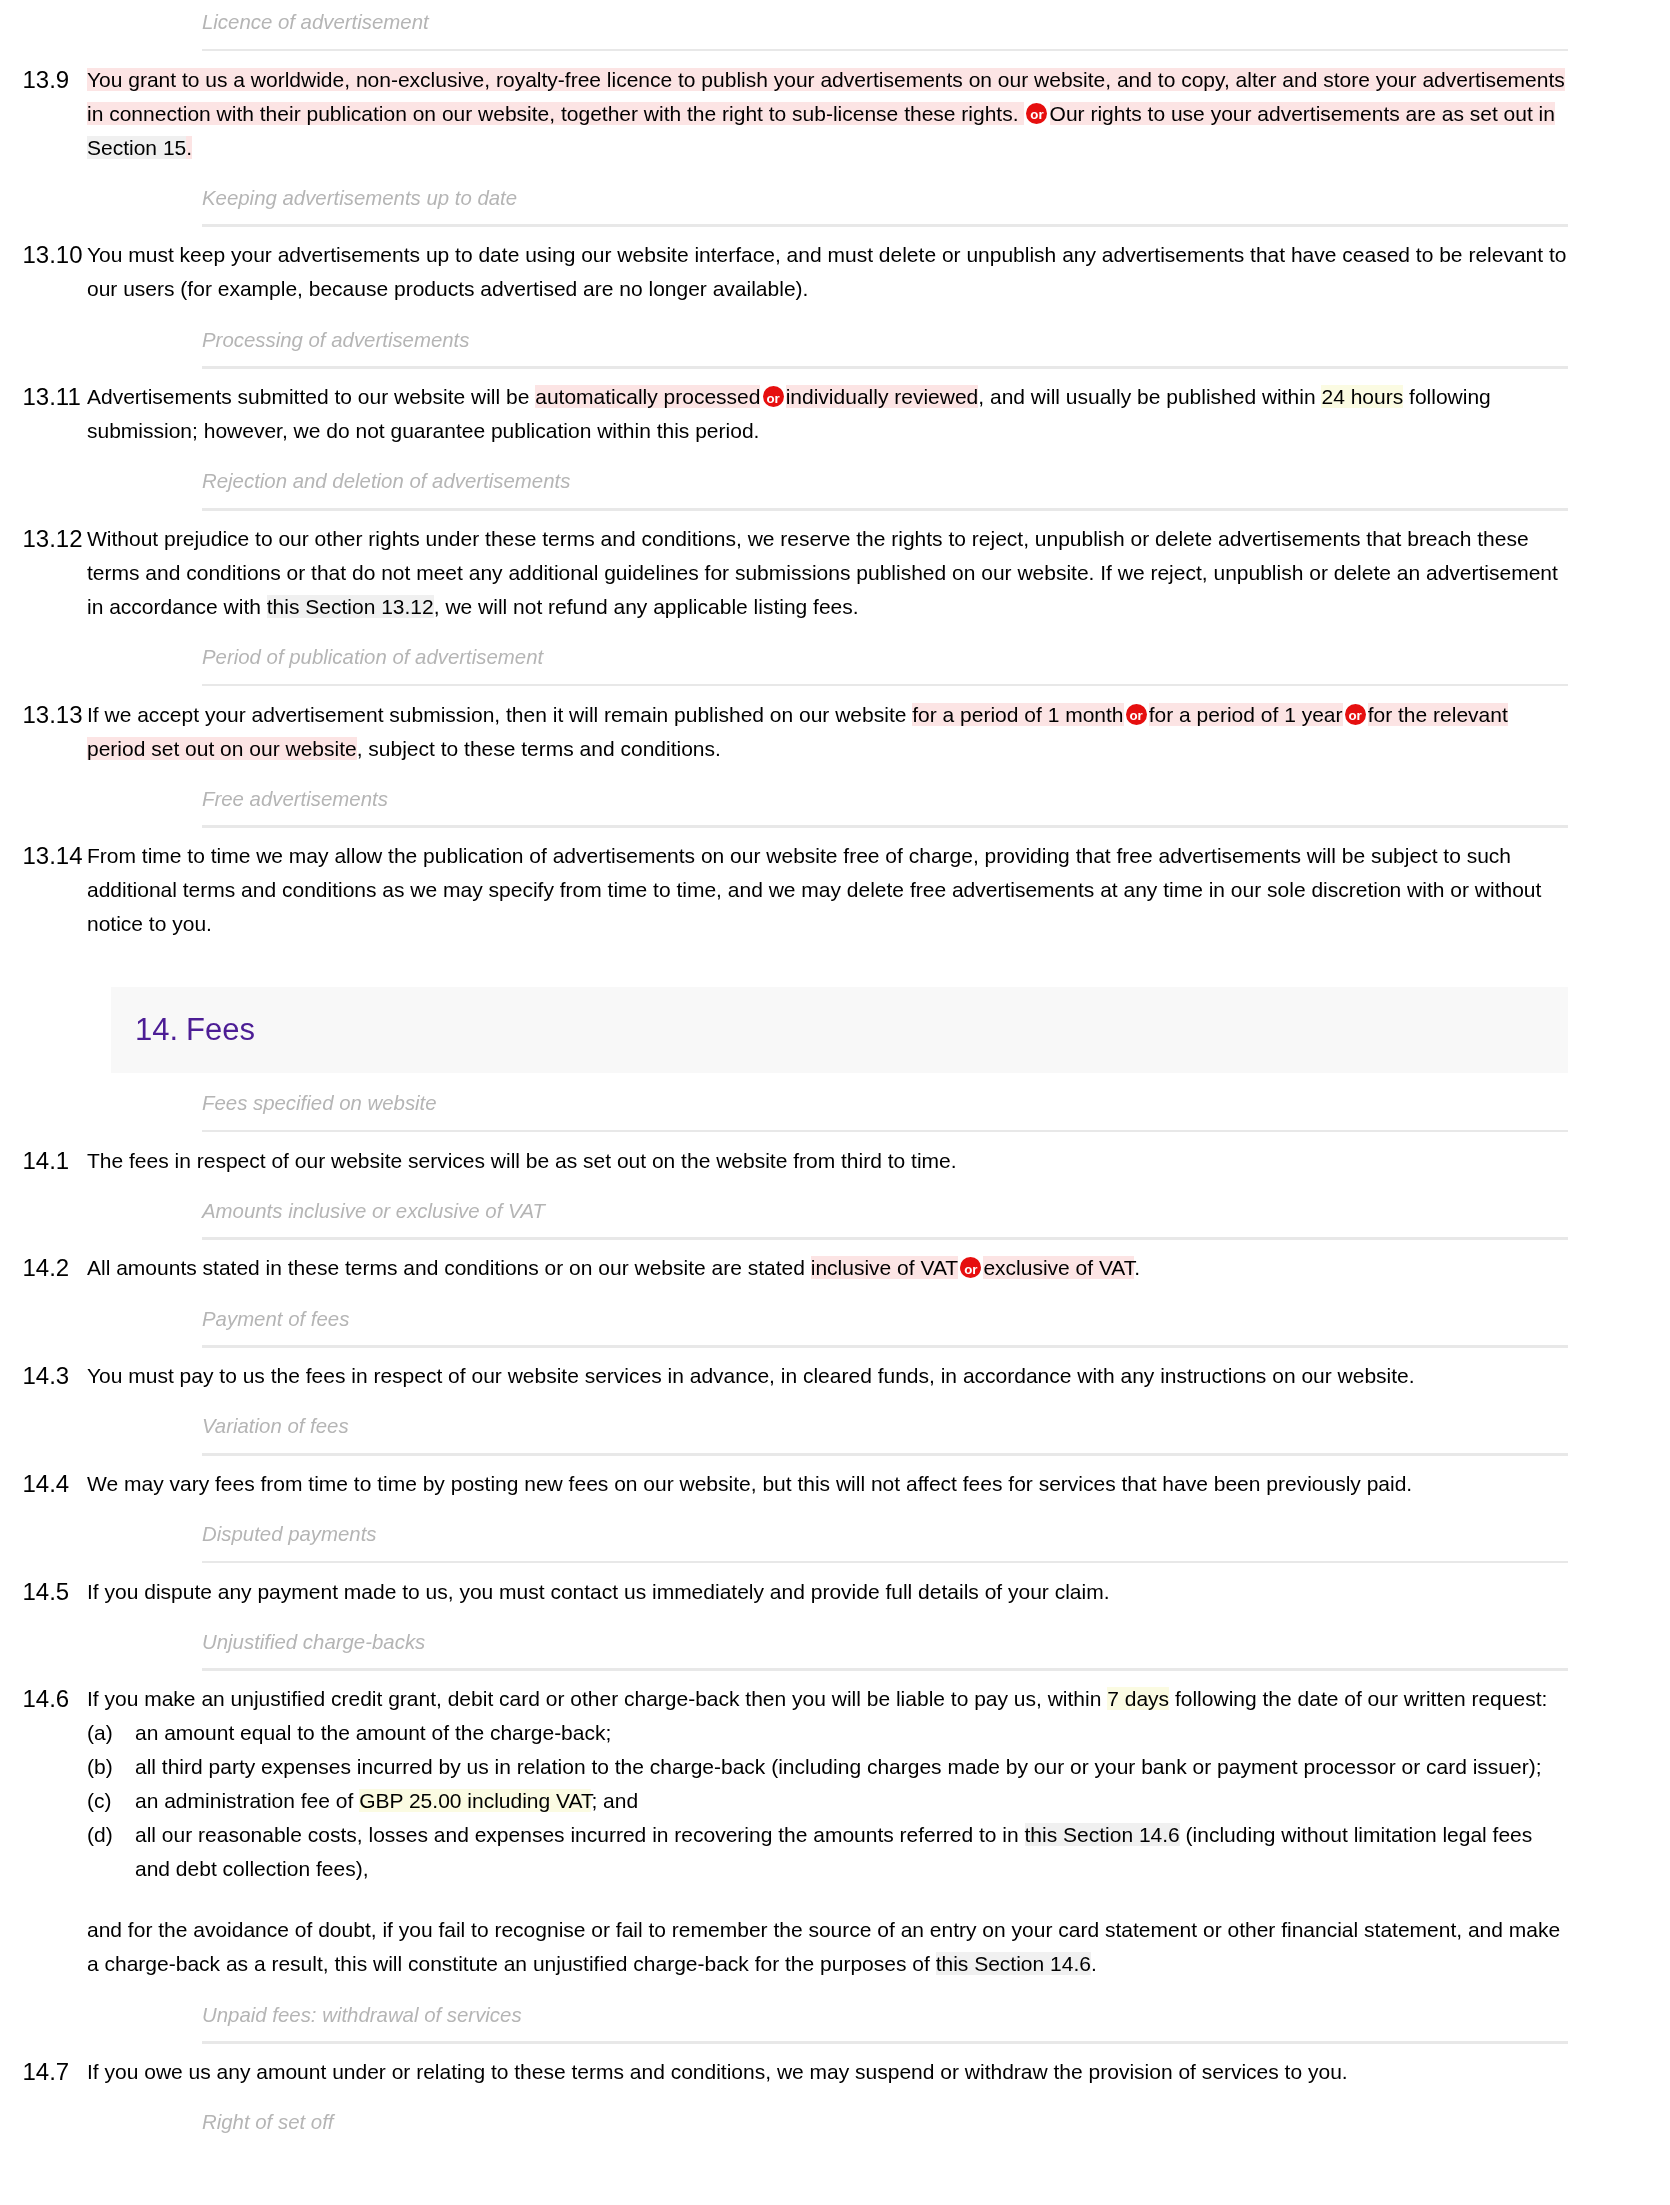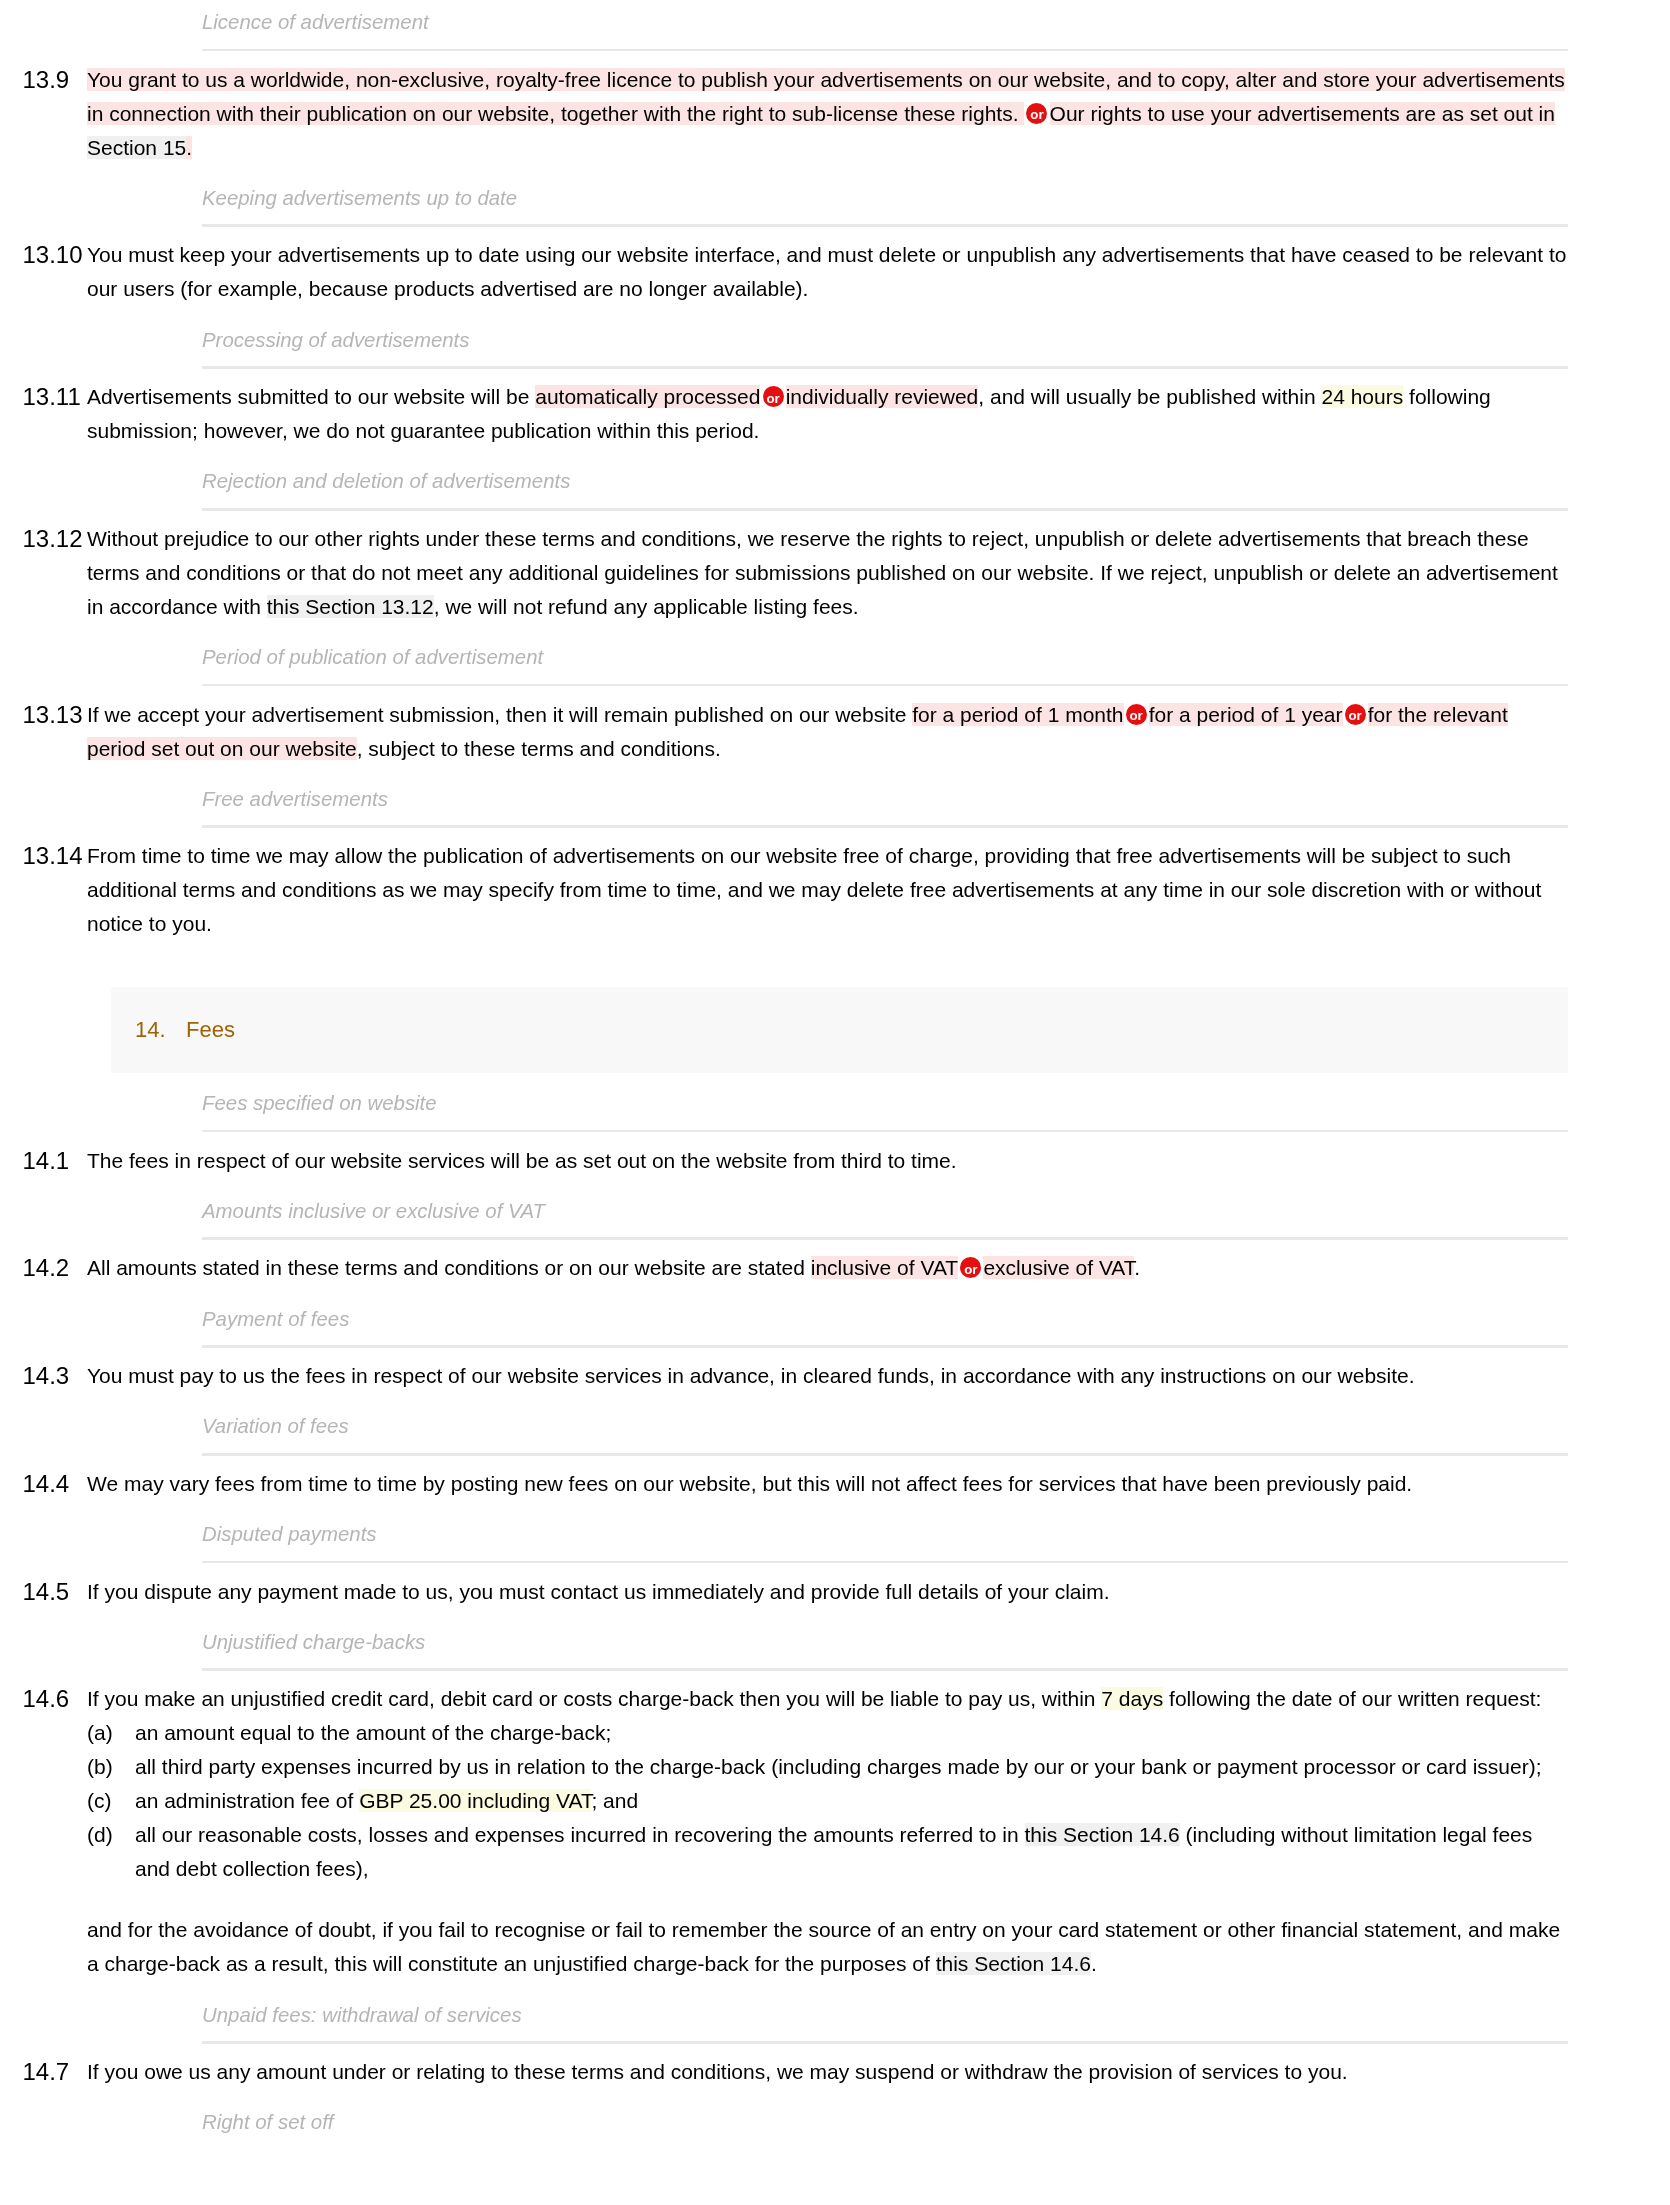--- a/index.html
+++ b/index.html
@@ -66,24 +66,24 @@
     margin-right:102px;
   }
 
   
   .section-banner{
     background:var(--sect-bg);
     margin:34px 102px 8.4px 111px;
     padding:24px 0 24px 24px;
   }
   .section-banner .stitle{
-    font-size:22px;
+    font-size:31px;
     line-height:38px;
     font-weight:400;
-    color:#a16207;
+    color:#4c1d95;
   }
   .section-banner .snum{ display:inline-block; min-width:51px; }
 
   
   .opt{ background:var(--pink); }
   .var{ background:var(--yellow); }
   .xref{ background:var(--gray-hl); }
 
   .or-badge{
     display:inline-block;
@@ -199,21 +199,21 @@
   <div class="clause">
     <div class="num">14.5</div>
     <div class="body">If you dispute any payment made to us, you must contact us immediately and provide full details of your claim.</div>
   </div>
 
   <div class="subhead">Unjustified charge-backs</div>
   <div class="rule"></div>
   <div class="clause">
     <div class="num">14.6</div>
     <div class="body">
-      <span>If you make an unjustified credit card, debit card or costs charge-back then you will be liable to pay us, within </span><span class="var">7 days</span><span> following the date of our written request:</span>
+      <span>If you make an unjustified credit grant, debit card or other charge-back then you will be liable to pay us, within </span><span class="var">7 days</span><span> following the date of our written request:</span>
       <div class="sublist">
         <div class="li">
           <span class="lnum">(a)</span>
           <span class="ltext">an amount equal to the amount of the charge-back;</span>
         </div>
         <div class="li">
           <span class="lnum">(b)</span>
           <span class="ltext">all third party expenses incurred by us in relation to the charge-back (including charges made by our or your bank or payment processor or card issuer);</span>
         </div>
         <div class="li">

